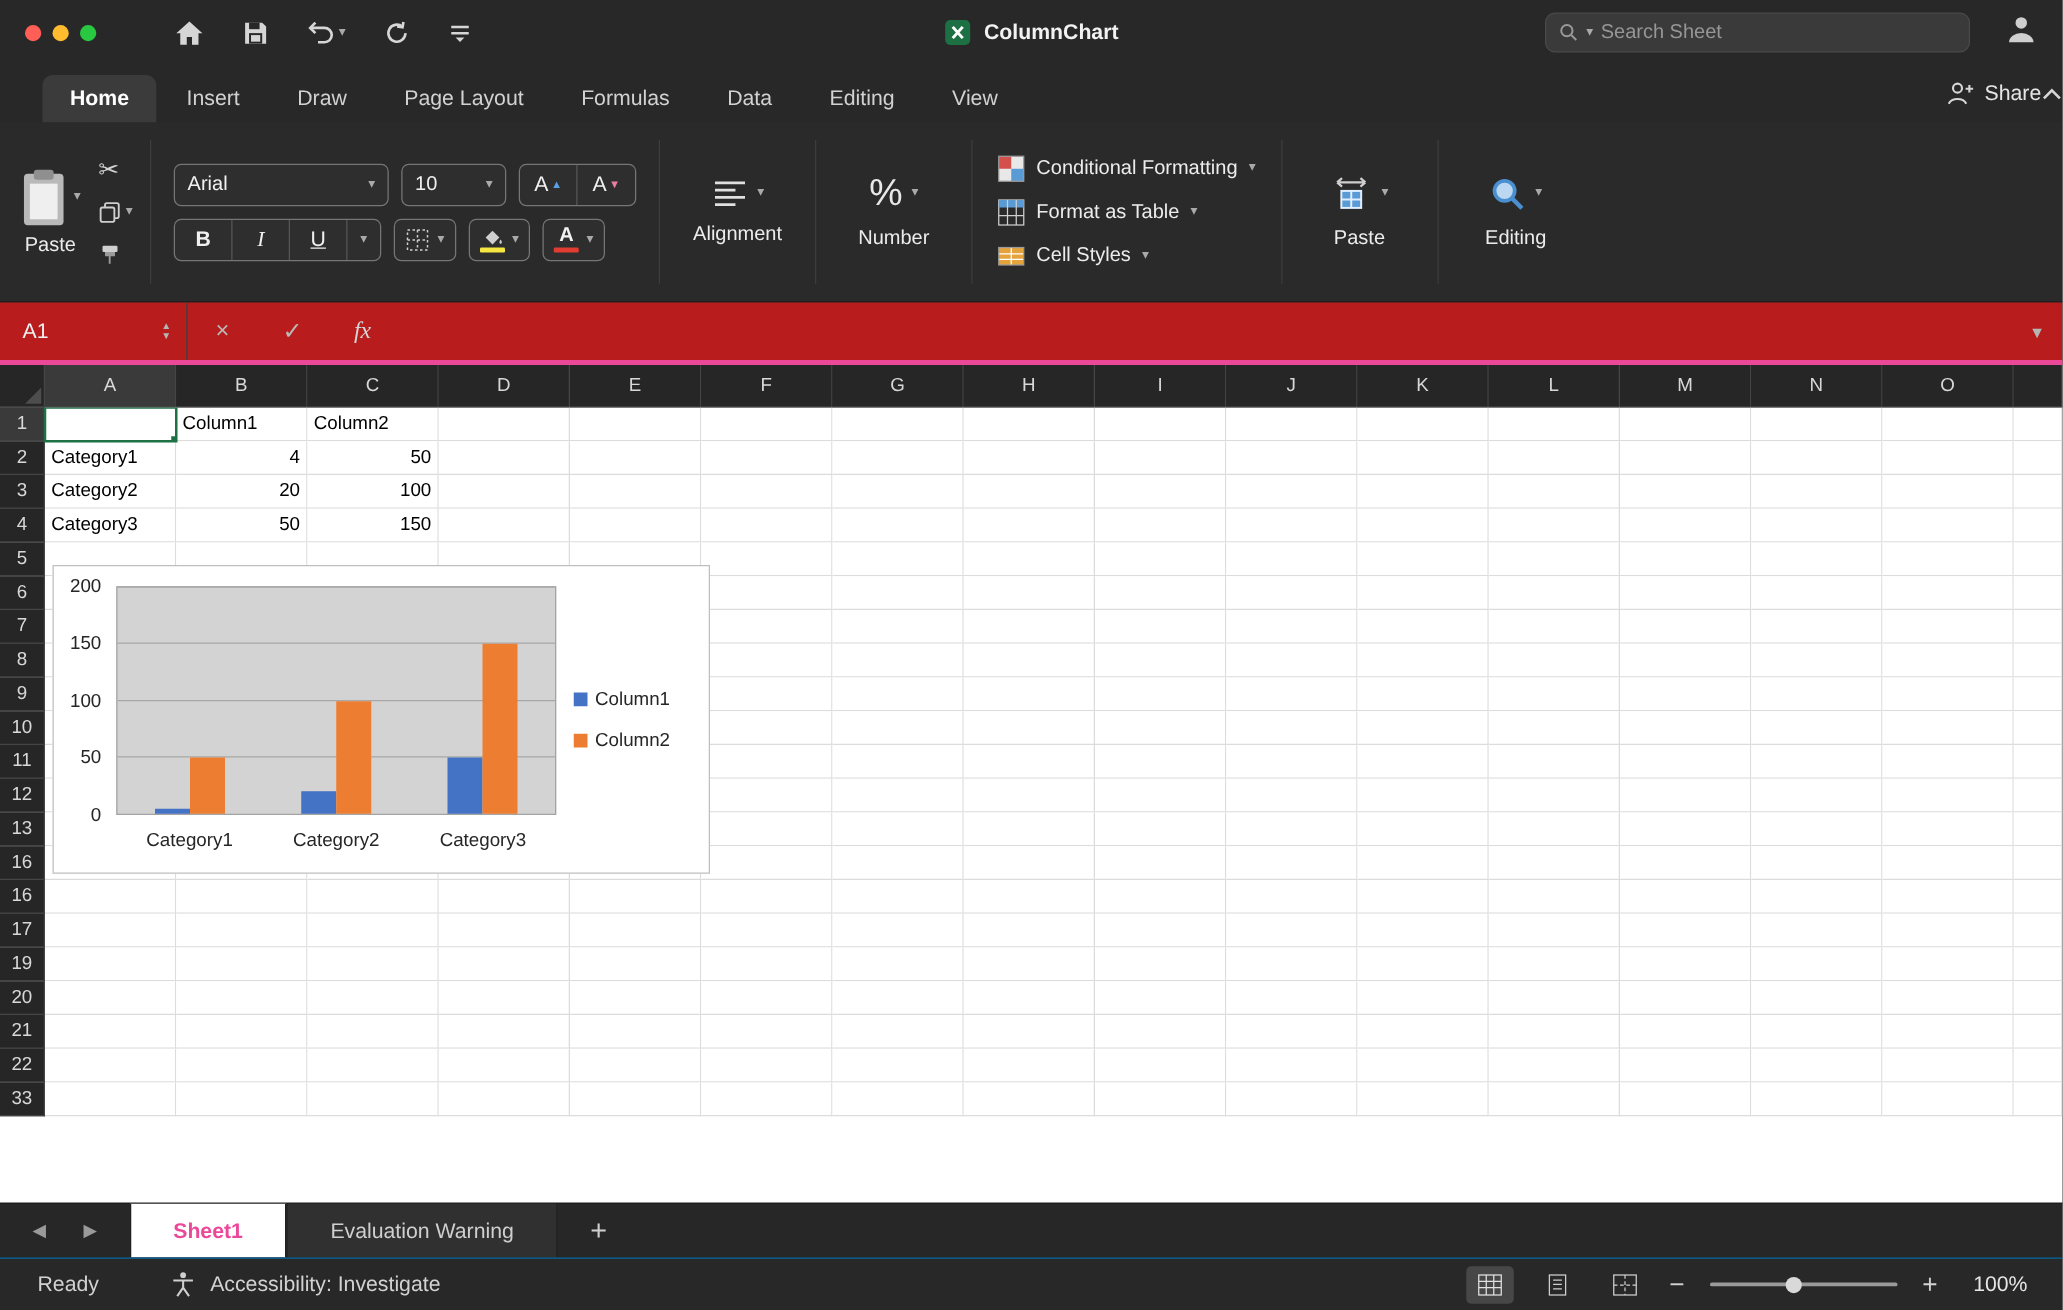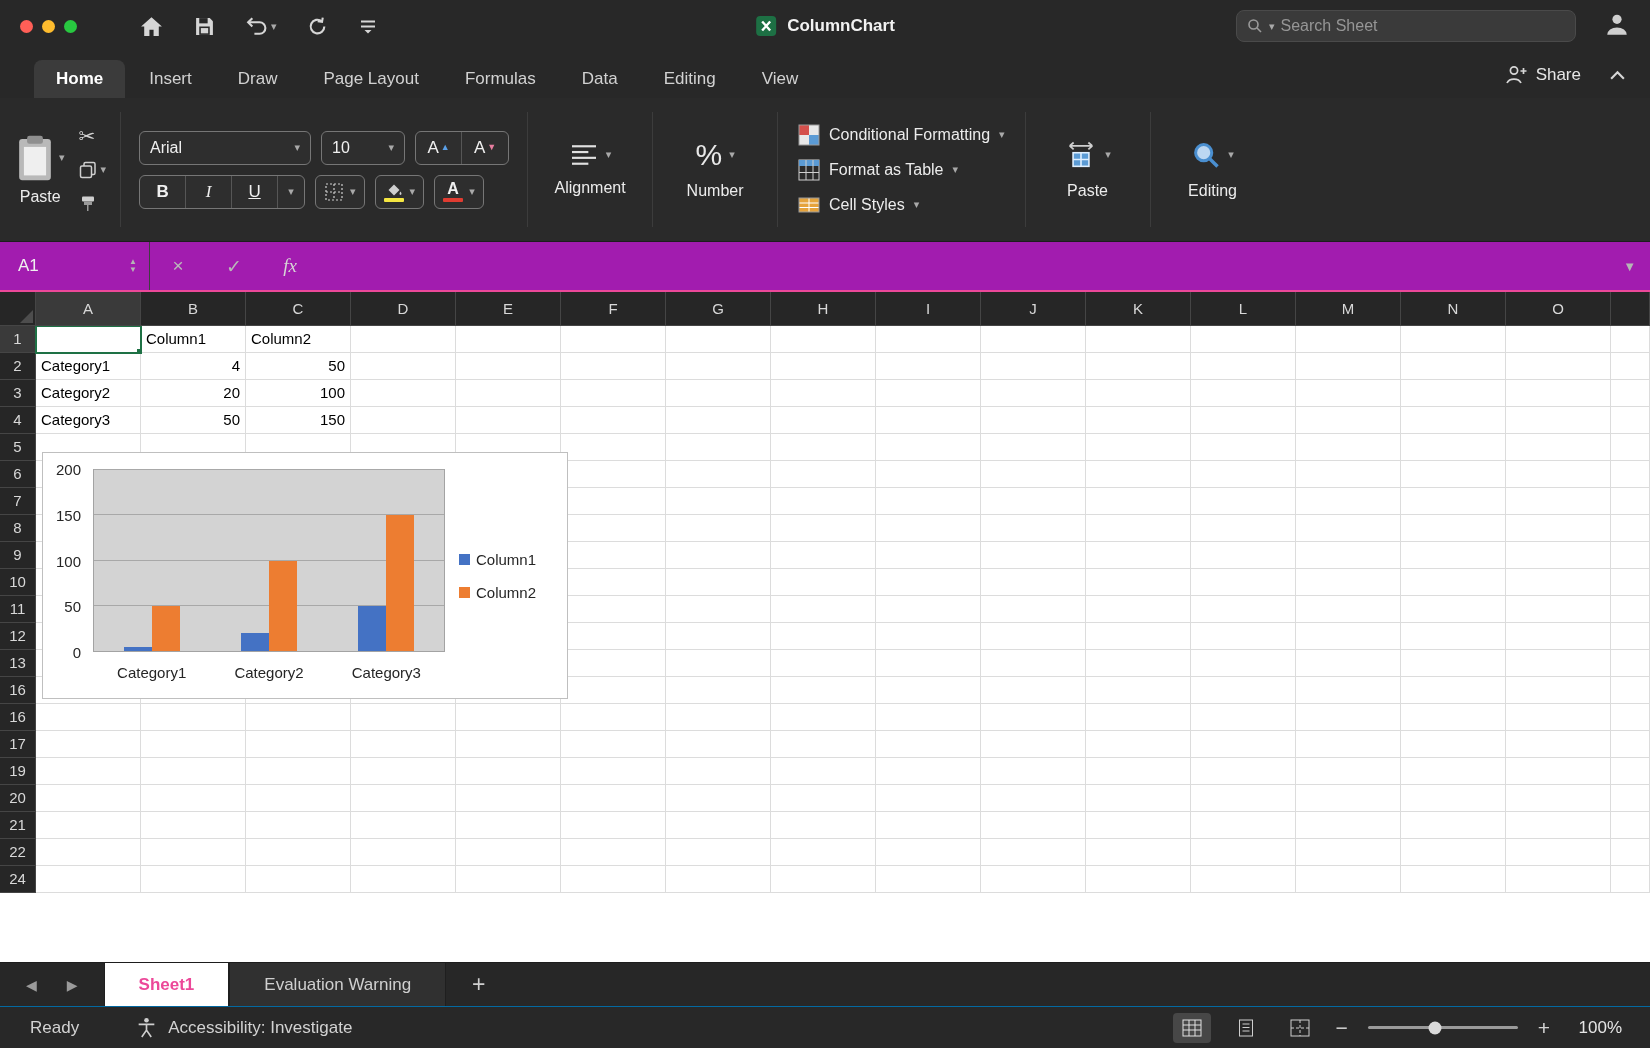--- a/index.html
+++ b/index.html
@@ -21,21 +21,21 @@
   .search-box { width:340px; height:32px; background:#3a3a3a; border:1px solid #4a4a4a; border-radius:8px;
                 display:flex; align-items:center; gap:6px; padding:0 10px; }
   .search-box input { flex:1; background:transparent; border:none; outline:none; color:#ddd; font-size:16px; font-family:inherit; }
   .search-box input::placeholder { color:#969696; }
   .account { margin-left:28px; }
 
   
   .tabbar { height:46px; flex:none; display:flex; align-items:flex-end; padding-left:34px; background:#282828; }
   .rtab { padding:9px 22px; font-size:17px; color:#d2d2d2; border-radius:8px 8px 0 0; margin-right:2px; cursor:default; }
   .rtab.active { background:#3b3b3b; color:#fff; font-weight:bold; }
-  .tabbar-right { margin-left:auto; display:flex; align-items:center; gap:28px; padding-right:24px; align-self:center; }
+  .tabbar-right { margin-left:auto; display:flex; align-items:center; align-self:center; }
   .share-btn { display:flex; align-items:center; gap:8px; color:#e6e6e6; font-size:17px; }
 
   
   .ribbon { height:144px; flex:none; background:#2a2a2a; display:flex; align-items:stretch; padding:0 10px; border-bottom:1px solid #1d1d1d; }
   .vsep { width:1px; background:#3c3c3c; margin:14px 8px; flex:none; }
   .rgroup { display:flex; align-items:center; padding:8px 6px; }
   .btn-label { color:#ececec; font-size:16px; }
   .paste-group { gap:14px; }
   .paste-big { display:flex; flex-direction:column; align-items:center; gap:6px; }
   .paste-icon-row { display:flex; align-items:center; gap:5px; }
@@ -63,21 +63,21 @@
   .bar.yellow { background:#f5e642; } .bar.red { background:#e03c31; }
 
   .rgroup.single { flex-direction:column; justify-content:center; gap:12px; min-width:108px; }
   .big-ico { display:flex; align-items:center; gap:7px; }
   .pct { color:#e8e8e8; font-size:30px; line-height:1; }
 
   .styles-group { flex-direction:column; align-items:flex-start; justify-content:center; gap:13px; padding:0 12px; }
   .style-row { display:flex; align-items:center; gap:9px; color:#ececec; font-size:16px; }
 
   
-  .formula-bar { height:50px; flex:none; background:#a21caf; display:flex; align-items:center; border-bottom:2px solid #ec4899; }
+  .formula-bar { height:50px; flex:none; background:#b91c1c; display:flex; align-items:center; border-bottom:4px solid #ec4899; }
   .name-box { width:150px; height:100%; display:flex; align-items:center; justify-content:space-between;
               padding:0 12px 0 18px; color:#f0f0f0; font-size:17px; border-right:1px solid #3f3f3f; }
   .stepper { display:flex; flex-direction:column; color:#b5b5b5; font-size:8px; line-height:8px; }
   .fb-btn { width:56px; text-align:center; color:#b9b9b9; font-size:19px; }
   .fb-btn.fx { font-family:"Liberation Serif",serif; font-style:italic; font-size:19px; color:#d6d6d6; }
   .formula-input { flex:1; height:100%; background:transparent; border:none; outline:none; color:#eee; font-size:16px; padding:0 10px; font-family:inherit; }
   .fb-caret { color:#b5b5b5; font-size:13px; padding-right:14px; }
 
   
   .grid-area { height:670px; flex:none; position:relative; background:#fff; overflow:hidden; display:flex; flex-direction:column; }
@@ -830,21 +830,21 @@
           <div class="cell"></div>
           <div class="cell"></div>
           <div class="cell"></div>
           <div class="cell"></div>
           <div class="cell"></div>
           <div class="cell"></div>
           <div class="cell"></div>
           <div class="cell filler"></div>
         </div>
         <div class="grid-row">
-          <div class="row-h">24</div>
+          <div class="row-h">33</div>
           <div class="cell"></div>
           <div class="cell"></div>
           <div class="cell"></div>
           <div class="cell"></div>
           <div class="cell"></div>
           <div class="cell"></div>
           <div class="cell"></div>
           <div class="cell"></div>
           <div class="cell"></div>
           <div class="cell"></div>

